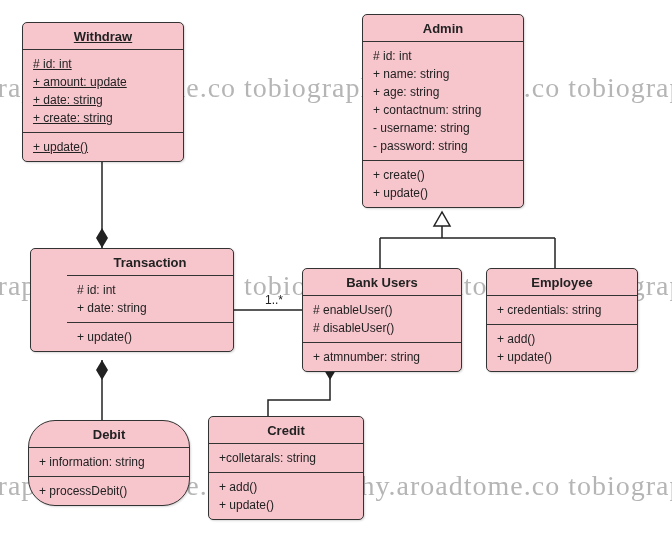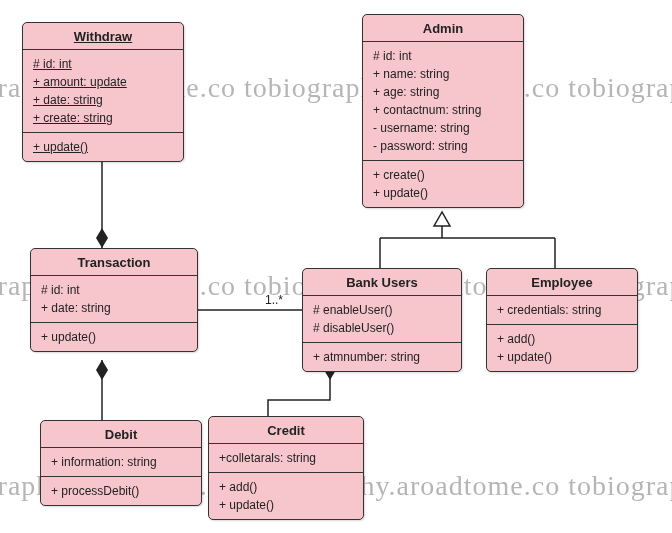--- a/index.html
+++ b/index.html
@@ -119,21 +119,21 @@
       <div class="row">+ contactnum: string</div>
       <div class="row">- username: string</div>
       <div class="row">- password: string</div>
     </div>
     <div class="section">
       <div class="row">+ create()</div>
       <div class="row">+ update()</div>
     </div>
   </div>
 
-  <div class="uml-class" style="left:30px; top:248px; width:166px;">
+  <div class="uml-class" style="left:30px; top:248px; width:166px;padding-left:36px;">
     <div class="title">Transaction</div>
     <div class="section">
       <div class="row"># id: int</div>
       <div class="row">+ date: string</div>
     </div>
     <div class="section">
       <div class="row">+ update()</div>
     </div>
   </div>
 
@@ -152,21 +152,21 @@
     <div class="title">Employee</div>
     <div class="section">
       <div class="row">+ credentials: string</div>
     </div>
     <div class="section">
       <div class="row">+ add()</div>
       <div class="row">+ update()</div>
     </div>
   </div>
 
-  <div class="uml-class" style="left:40px; top:420px; width:160px;">
+  <div class="uml-class" style="left:28px; top:420px; width:160px;border-radius:27px;">
     <div class="title">Debit</div>
     <div class="section">
       <div class="row">+ information: string</div>
     </div>
     <div class="section">
       <div class="row">+ processDebit()</div>
     </div>
   </div>
 
   <div class="uml-class" style="left:208px; top:416px; width:154px;">

